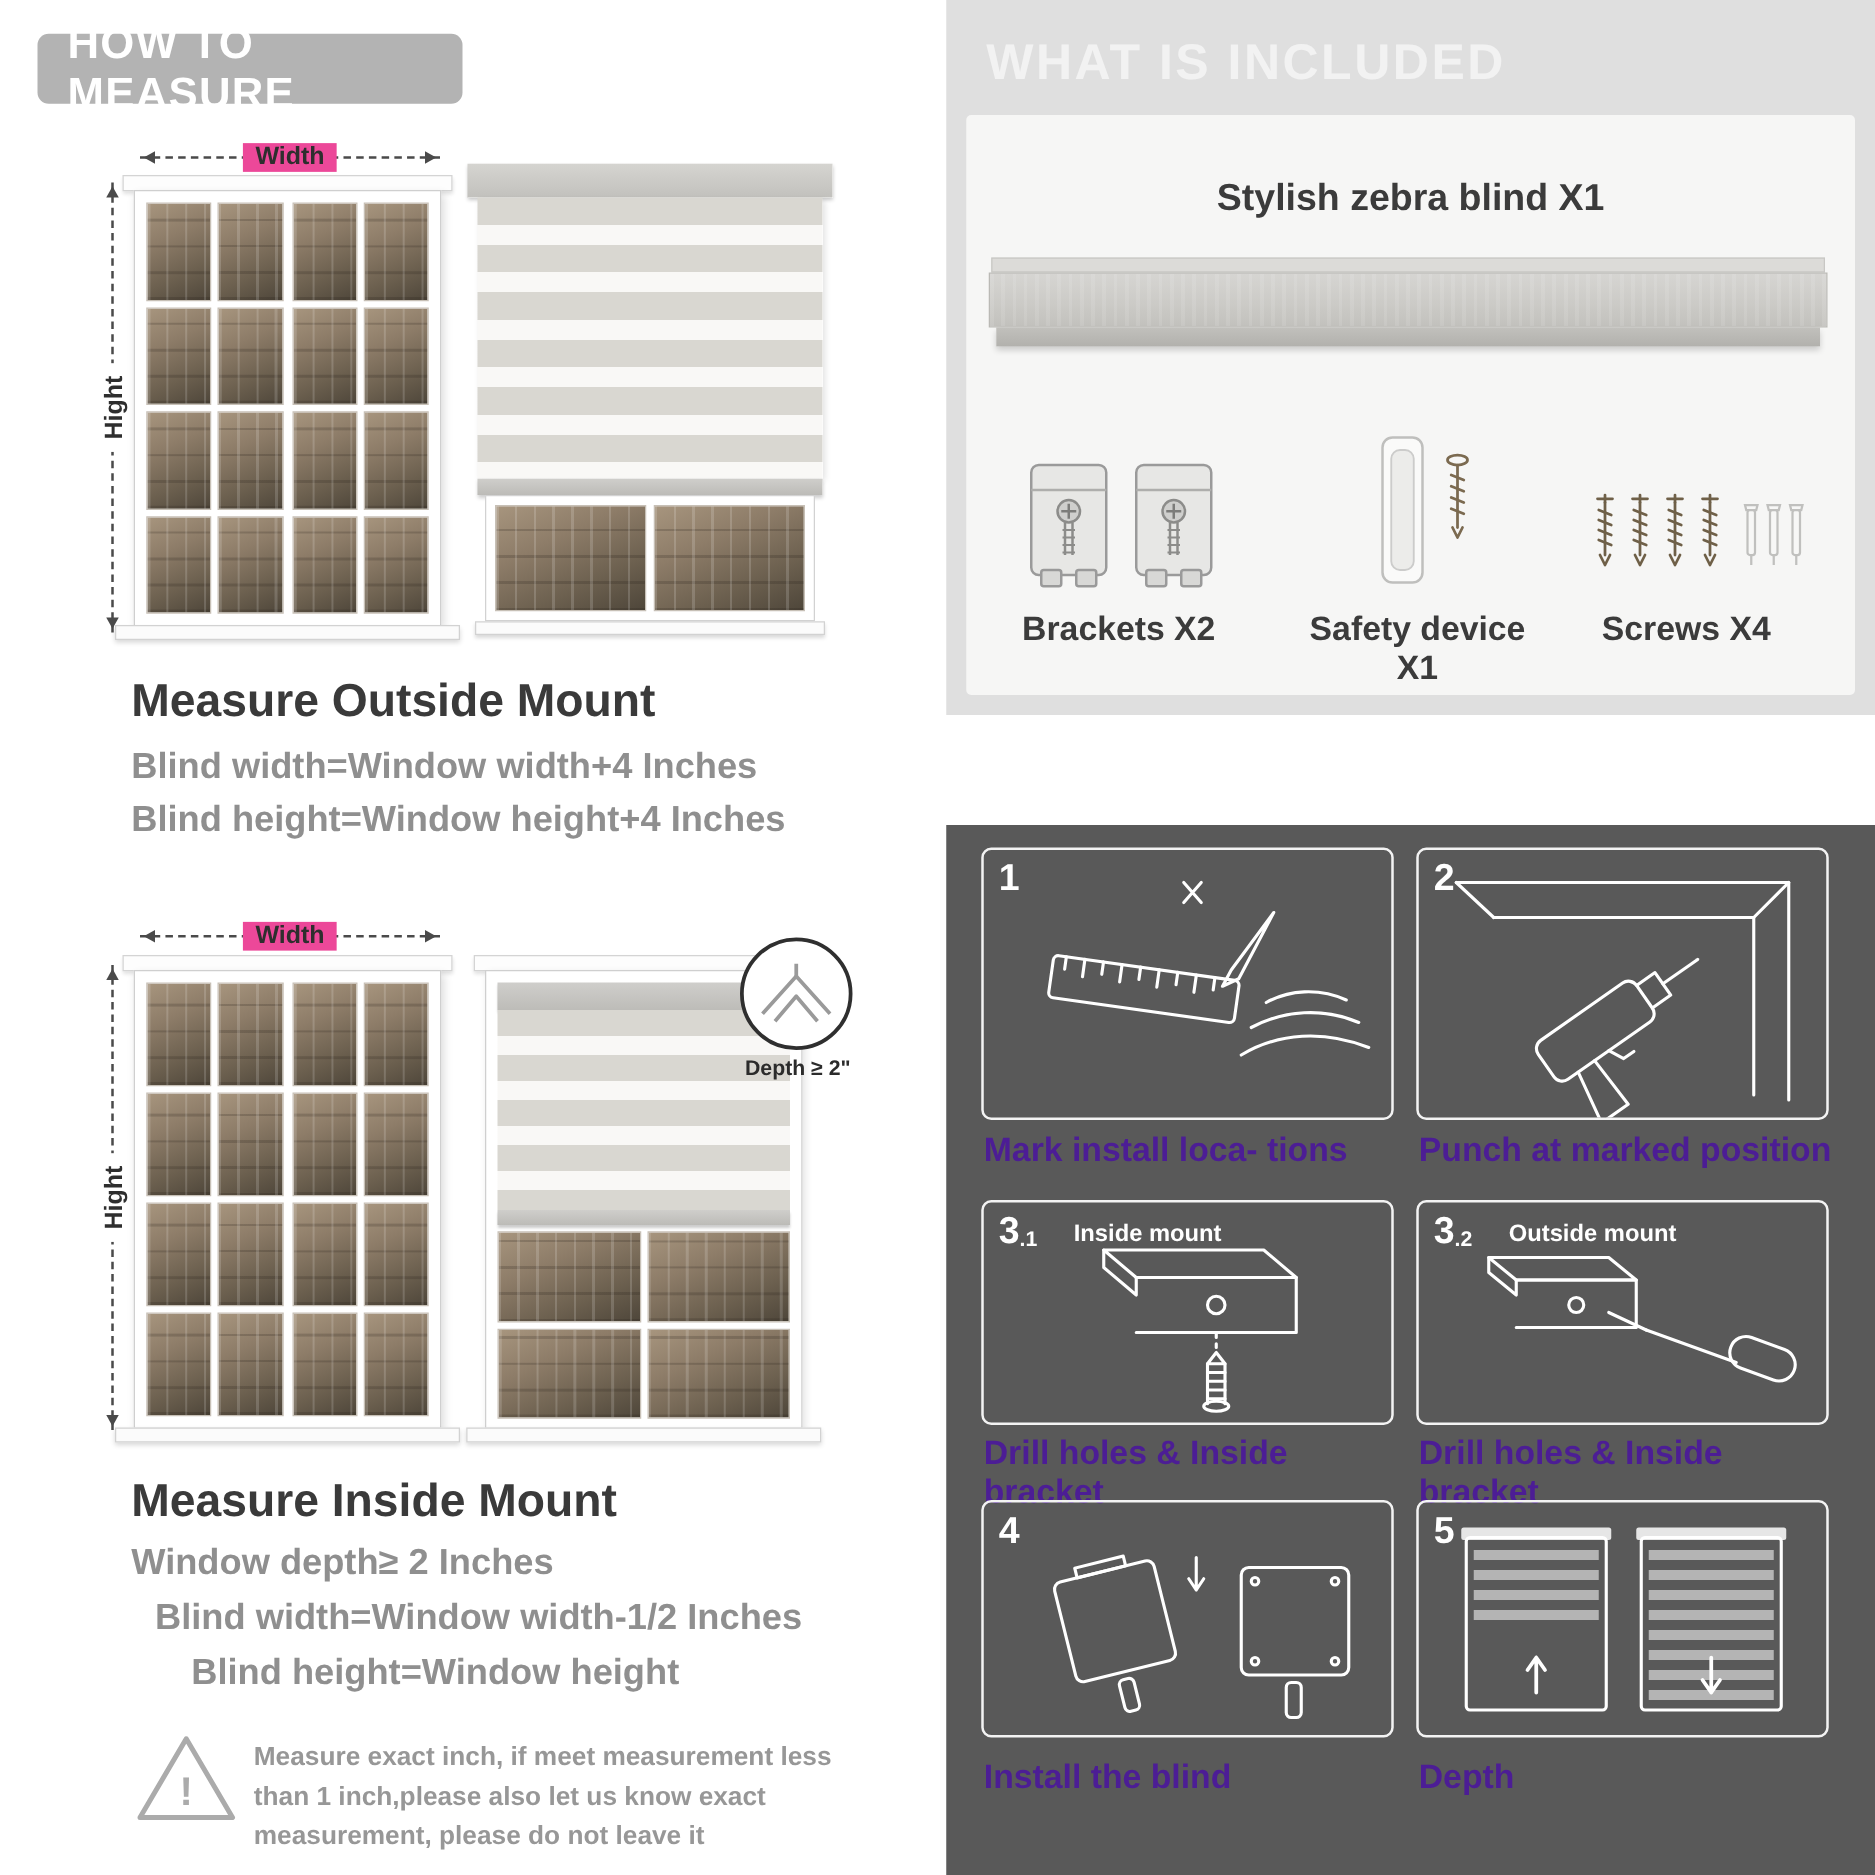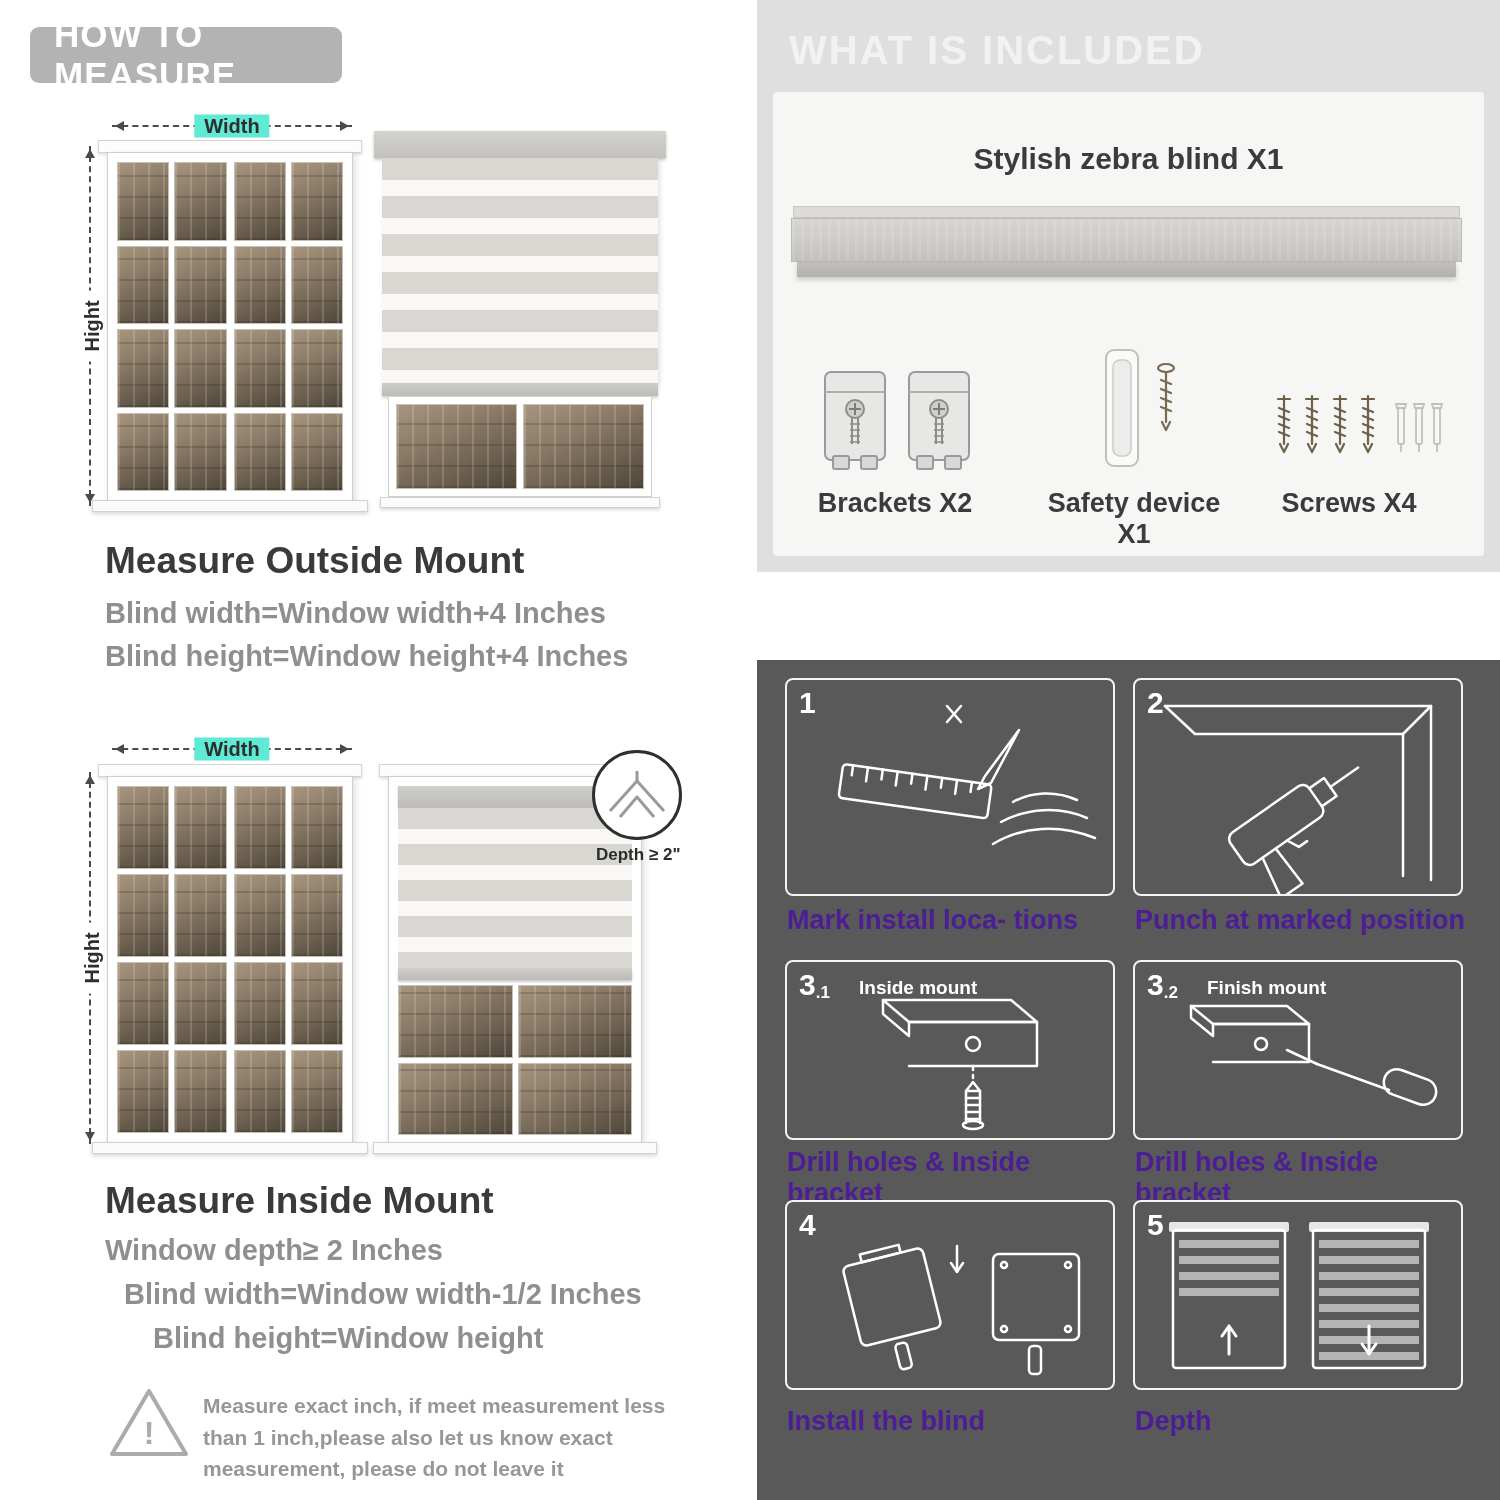--- a/index.html
+++ b/index.html
@@ -4,30 +4,30 @@
 <style>
   *{margin:0;padding:0;box-sizing:border-box;}
   html,body{background:#fff;}
   #canvas{position:relative;width:1500px;height:1500px;background:#fff;overflow:hidden;
           font-family:"Liberation Sans",sans-serif;color:#3c3c3c;}
 
   
   .abs{position:absolute;}
 
   
-  .banner{position:absolute;left:30px;top:27px;width:312px;height:56px;background:#b3b3b3;
+  .banner{position:absolute;left:30px;top:27px;width:340px;height:56px;background:#b3b3b3;
           border-radius:9px;display:flex;align-items:center;padding-left:24px;}
   .banner span{color:#fff;font-size:35px;font-weight:bold;letter-spacing:1px;}
 
   
   .h-arrow{position:absolute;height:0;border-top:2px dashed #4a4a4a;}
   .h-arrow::before{content:"";position:absolute;left:-2px;top:-6px;border:5px solid transparent;border-right:9px solid #4a4a4a;}
   .h-arrow::after{content:"";position:absolute;right:-2px;top:-6px;border:5px solid transparent;border-left:9px solid #4a4a4a;}
   .h-arrow .arrow-label{position:absolute;left:50%;top:-1px;transform:translate(-50%,-50%);
-          background:#5eead4;padding:0 10px;font-size:20px;font-weight:bold;color:#2e2e2e;white-space:nowrap;}
+          background:#ec4899;padding:0 10px;font-size:20px;font-weight:bold;color:#2e2e2e;white-space:nowrap;}
   .v-arrow{position:absolute;width:0;border-left:2px dashed #4a4a4a;}
   .v-arrow::before{content:"";position:absolute;left:-6px;top:-2px;border:5px solid transparent;border-bottom:9px solid #4a4a4a;}
   .v-arrow::after{content:"";position:absolute;left:-6px;bottom:-2px;border:5px solid transparent;border-top:9px solid #4a4a4a;}
   .v-arrow .arrow-label{position:absolute;left:1px;top:50%;transform:translate(-50%,-50%) rotate(-90deg);
           background:#fff;padding:0 10px;font-size:20px;font-weight:bold;color:#2e2e2e;white-space:nowrap;}
 
   
   .window{position:absolute;}
   .win-lintel{position:absolute;left:-9px;right:-9px;top:0;height:13px;background:#fdfdfd;
           border:1px solid #d4d4d4;box-shadow:0 2px 3px rgba(0,0,0,.12);}
@@ -391,21 +391,21 @@
           <path d="M179,129 v32 M193,129 v32"></path>
           <path d="M179,136 h14 M179,143 h14 M179,150 h14 M179,157 h14"></path>
           <ellipse cx="186" cy="163" rx="10" ry="4"></ellipse>
         </g>
       </svg>
     </div>
     <div class="step-caption" style="left:787px;top:1147px;">Drill holes &amp;  Inside bracket</div>
 
     <div class="step-box" style="left:1133px;top:960px;height:180px;">
       <span class="step-num"><span>3</span><span class="sub">.2</span></span>
-      <span class="step-tag">Finish mount</span>
+      <span class="step-tag">Outside mount</span>
       <svg class="step-art" viewBox="0 0 326 176">
         <g stroke="#fff" stroke-width="2.5" fill="none" stroke-linecap="round" stroke-linejoin="round">
           <path d="M56,44 h96 l22,18 h-96 z"></path>
           <path d="M56,44 v12 l22,18 v-12"></path>
           <path d="M78,62 h96 v38 h-96"></path>
           <circle cx="126" cy="82" r="6"></circle>
           <path d="M152,88 l30,14"></path>
           <path d="M182,102 L254,128"></path>
           <rect x="248" y="112" width="54" height="26" rx="13" transform="rotate(20 275 125)"></rect>
         </g>

